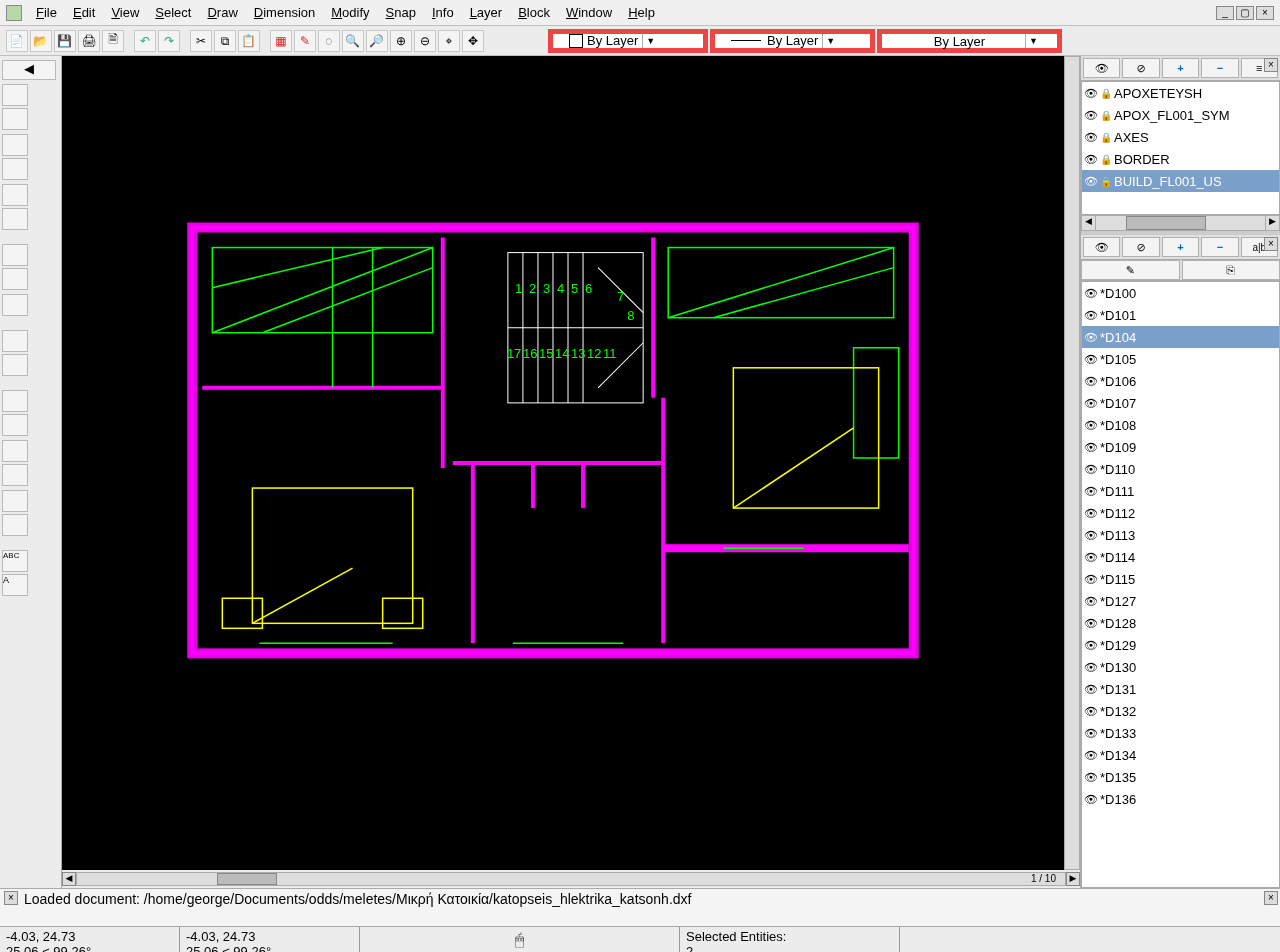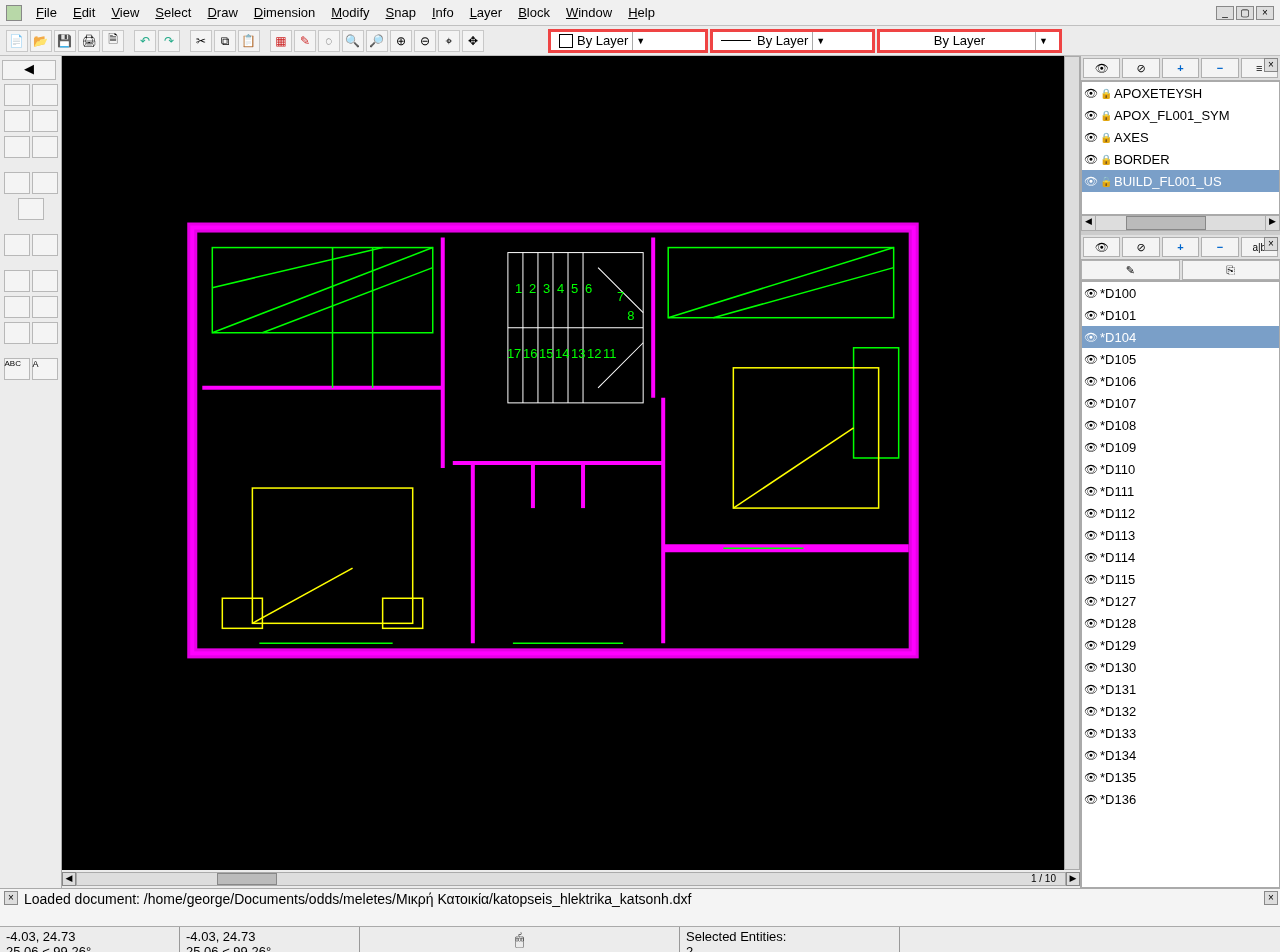--- a/index.html
+++ b/index.html
@@ -6,26 +6,26 @@
 body { width:1280px; height:952px; background:#e8e8e8; overflow:hidden; position:relative; }
 .menubar { display:flex; align-items:center; height:26px; background:#f0f0f0; border-bottom:1px solid #c0c0c0; padding:0 6px; }
 .menubar .app-ico { width:16px; height:16px; background:#b8d8a8; border:1px solid #888; margin-right:6px; }
 .menu-item { padding:3px 8px; cursor:default; }
 .menu-item u { text-decoration:underline; }
 .wctrl { margin-left:auto; display:flex; gap:2px; }
 .wbtn { width:18px; height:14px; border:1px solid #888; background:#ddd; font-size:10px; line-height:12px; text-align:center; }
 .toolbar { display:flex; align-items:center; height:30px; background:#ececec; border-bottom:1px solid #c0c0c0; padding:2px 6px; gap:2px; }
 .tbtn { width:22px; height:22px; border:1px solid #c8c8c8; background:#f4f4f4; display:flex; align-items:center; justify-content:center; font-size:12px; }
 .sep { width:6px; }
-.combo { height:24px; border:3px solid #ef4444; background:#fff; display:flex; align-items:center; padding:0 8px; position:relative; }
+.combo { height:24px; border:5px solid #ef4444; background:#fff; display:flex; align-items:center; padding:0 16px; position:relative; }
 .combo .swatch { width:14px; height:14px; border:1px solid #000; margin-right:4px; }
 .combo .dd { width:16px; height:100%; border-left:1px solid #aaa; margin-left:4px; display:flex; align-items:center; justify-content:center; font-size:9px; }
 .main { display:flex; height:832px; }
 .left-tools { width:62px; background:#ececec; border-right:1px solid #aaa; padding:4px 2px; display:flex; flex-direction:column; gap:4px; }
-.lt-row { display:flex; gap:2px; justify-content:center; }
+.lt-row { display:flex; gap:2px; justify-content:center;flex-direction:column; }
 .lt-btn { width:26px; height:22px; border:1px solid #b8b8b8; background:#f4f4f4; }
 .lt-back { width:54px; height:20px; border:1px solid #b8b8b8; background:#f4f4f4; text-align:center; }
 .canvas-wrap { flex:1; display:flex; flex-direction:column; }
 .scroll-v { width:16px; background:#ddd; border:1px solid #aaa; }
 .canvas-row { flex:1; display:flex; }
 .canvas-area { flex:1; background:#000; position:relative; }
 .right-panels { width:200px; border-left:1px solid #aaa; display:flex; flex-direction:column; background:#ececec; }
 .panel-hdr { display:flex; background:#e0e0e0; border-bottom:1px solid #aaa; padding:2px; gap:2px; }
 .ph-btn { flex:1; height:20px; border:1px solid #b0b0b0; background:#f4f4f4; font-size:11px; display:flex; align-items:center; justify-content:center; }
 .panel-list { flex:1; overflow:hidden; background:#fff; border:1px solid #aaa; }

